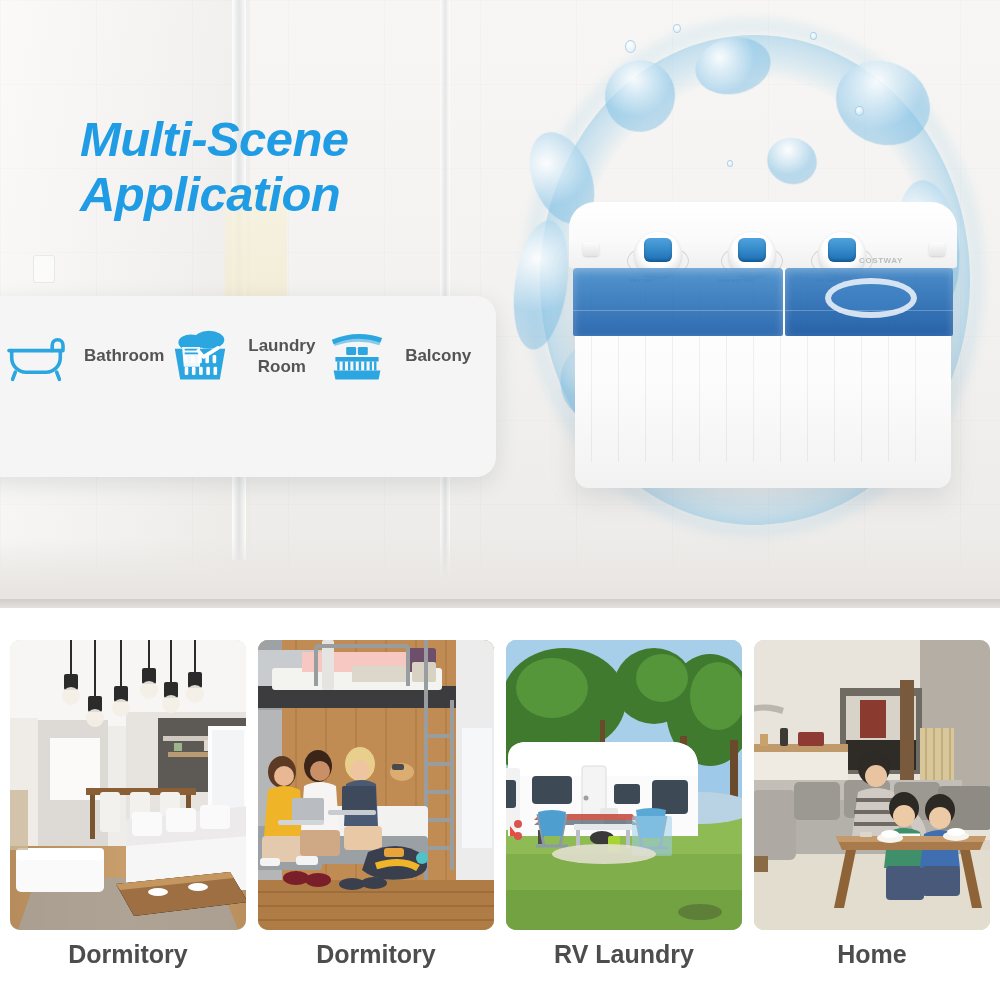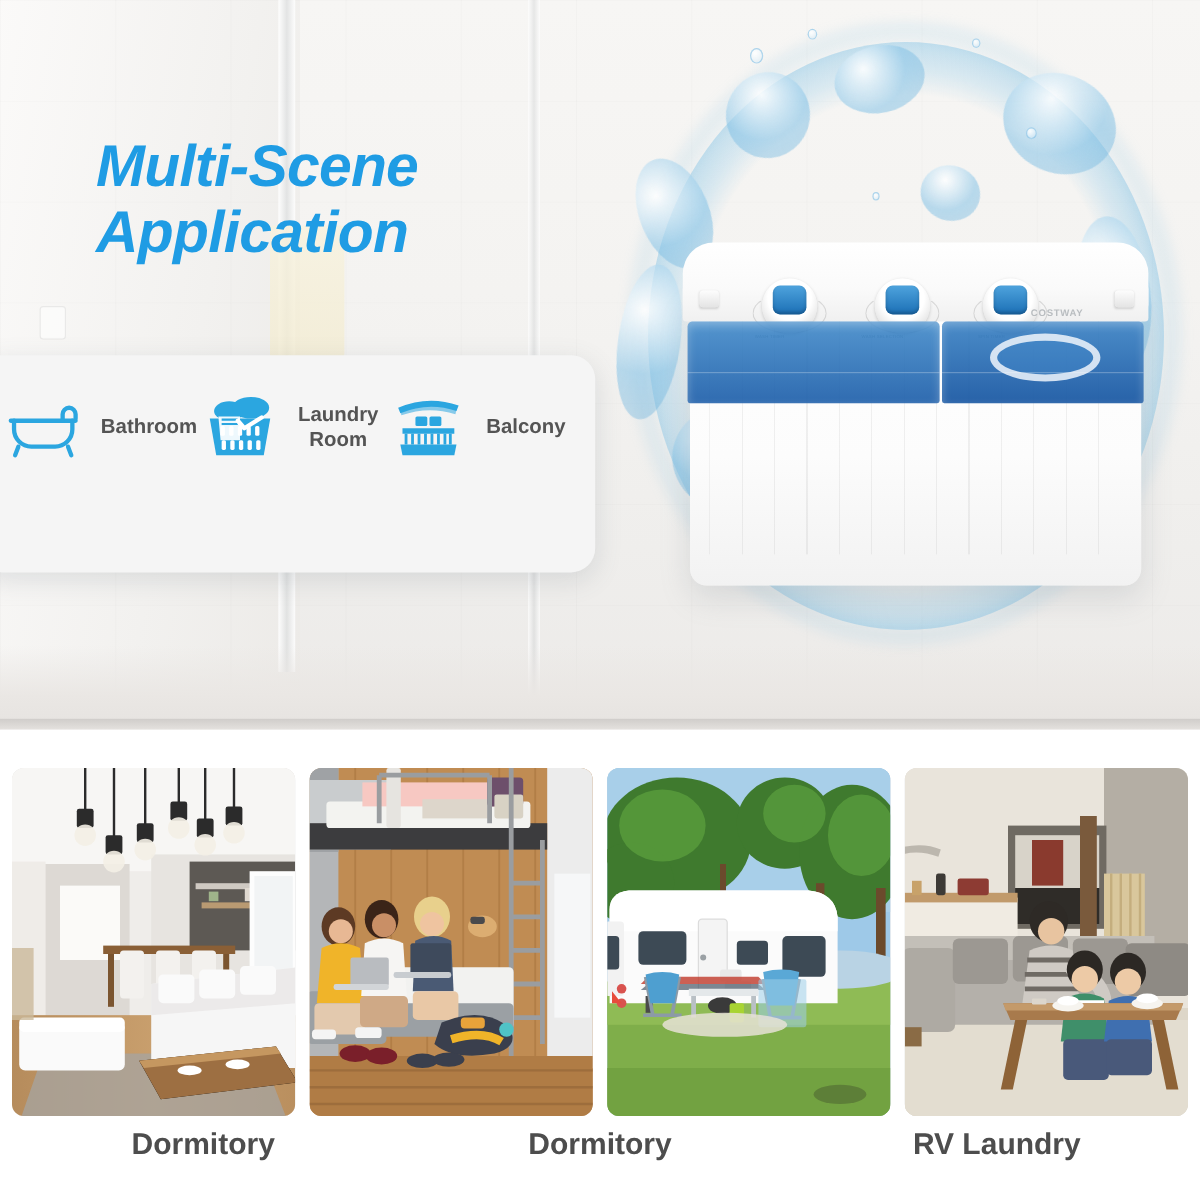--- a/index.html
+++ b/index.html
@@ -661,15 +661,16 @@
         <rect x="108" y="192" width="12" height="5" rx="1" fill="#dcd6cc"></rect>
       </svg>
     </div>
 
   </div>
 
   <div class="strip-labels">
     <div class="lbl">Dormitory</div>
     <div class="lbl">Dormitory</div>
     <div class="lbl">RV Laundry</div>
+    <div class="lbl">Home</div>
   </div>
 
 </div>
 
 </body></html>

